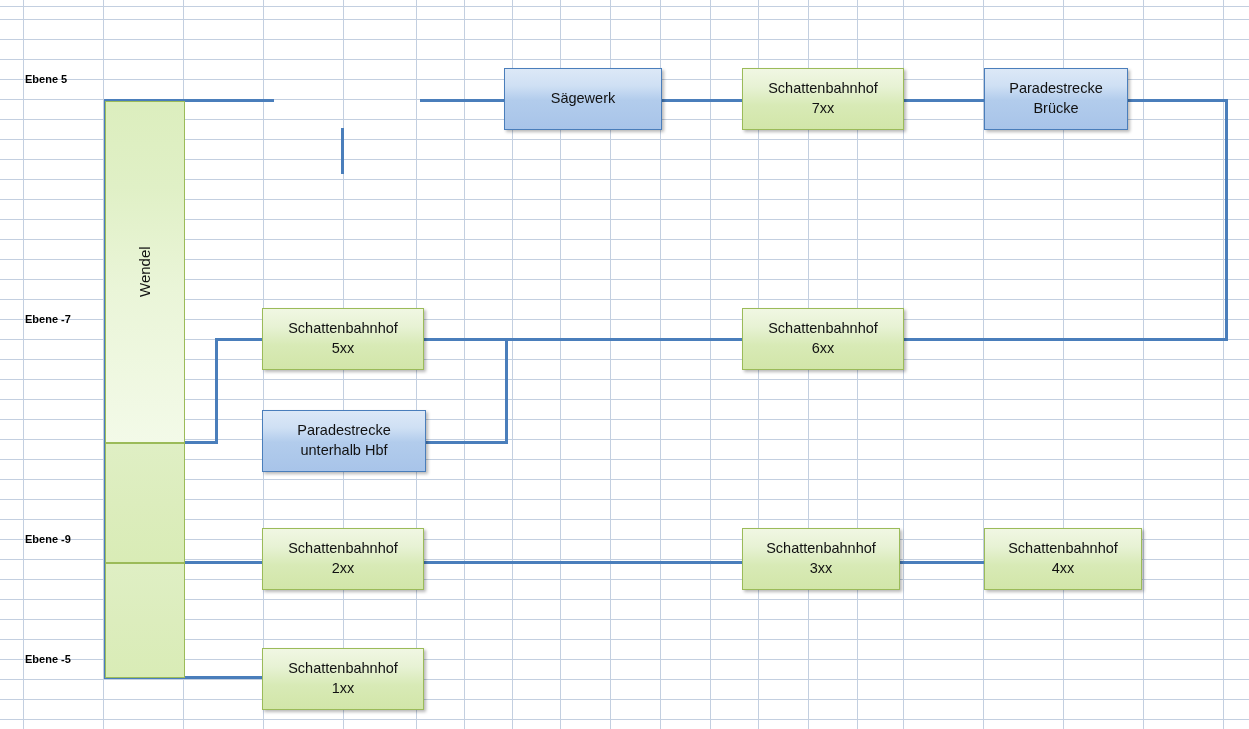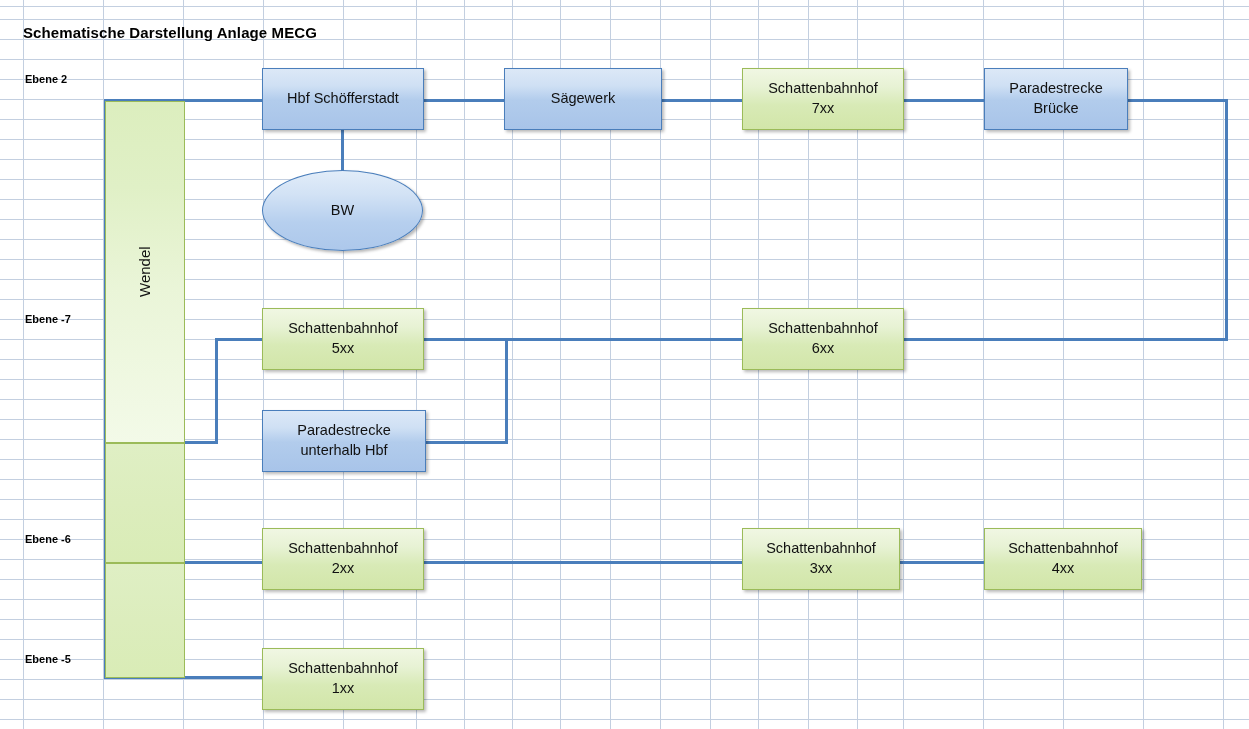--- a/index.html
+++ b/index.html
@@ -143,25 +143,24 @@
     <div class="gl glv" style="left:758px"></div>
     <div class="gl glv" style="left:808px"></div>
     <div class="gl glv" style="left:857px"></div>
     <div class="gl glv" style="left:903px"></div>
     <div class="gl glv" style="left:983px"></div>
     <div class="gl glv" style="left:1063px"></div>
     <div class="gl glv" style="left:1143px"></div>
     <div class="gl glv" style="left:1223px"></div>
   </div>
 
-  <div class="title">Schematische Darstellung Anlage MECG</div>
-
-  <div class="ebene" style="top:73px">Ebene 2</div>
+
+  <div class="ebene" style="top:73px">Ebene 5</div>
   <div class="ebene" style="top:313px">Ebene -7</div>
-  <div class="ebene" style="top:533px">Ebene -6</div>
+  <div class="ebene" style="top:533px">Ebene -9</div>
   <div class="ebene" style="top:653px">Ebene -5</div>
 
   <div class="conn conn-v" style="left:104px;top:100px;height:578px;"></div>
 
   <div class="conn conn-h" style="left:104px;top:99px;width:170px;"></div>
 
   <div class="conn conn-h" style="left:420px;top:99px;width:90px;"></div>
 
   <div class="conn conn-h" style="left:658px;top:99px;width:92px;"></div>
 
@@ -192,45 +191,39 @@
   <div class="conn conn-h" style="left:898px;top:561px;width:92px;"></div>
 
   <div class="conn conn-h" style="left:104px;top:676px;width:170px;"></div>
 
   <div class="node node-wendel" style="left:105px;top:101px;width:80px;height:342px;">
     <span>Wendel</span>
   </div>
   <div class="node node-wendel-seg" style="left:105px;top:443px;width:80px;height:120px;"></div>
   <div class="node node-wendel-seg" style="left:105px;top:563px;width:80px;height:115px;"></div>
 
-  <div class="node node-blue" style="left:262px;top:68px;width:162px;height:62px;">
-    <span>Hbf Schöfferstadt</span>
-  </div>
 
   <div class="node node-blue" style="left:504px;top:68px;width:158px;height:62px;text-align:right;">
     <span>Sägewerk</span>
   </div>
 
   <div class="node node-green node-2line" style="left:742px;top:68px;width:162px;height:62px;">
     <div>
       <span>Schattenbahnhof</span>
       <span>7xx</span>
     </div>
   </div>
 
   <div class="node node-blue node-2line" style="left:984px;top:68px;width:144px;height:62px;">
     <div>
       <span>Paradestrecke</span>
       <span>Brücke</span>
     </div>
   </div>
 
-  <div class="node node-ellipse" style="left:262px;top:170px;width:161px;height:81px;">
-    <span>BW</span>
-  </div>
 
   <div class="node node-green node-2line" style="left:262px;top:308px;width:162px;height:62px;">
     <div>
       <span>Schattenbahnhof</span>
       <span>5xx</span>
     </div>
   </div>
 
   <div class="node node-green node-2line" style="left:742px;top:308px;width:162px;height:62px;">
     <div>

